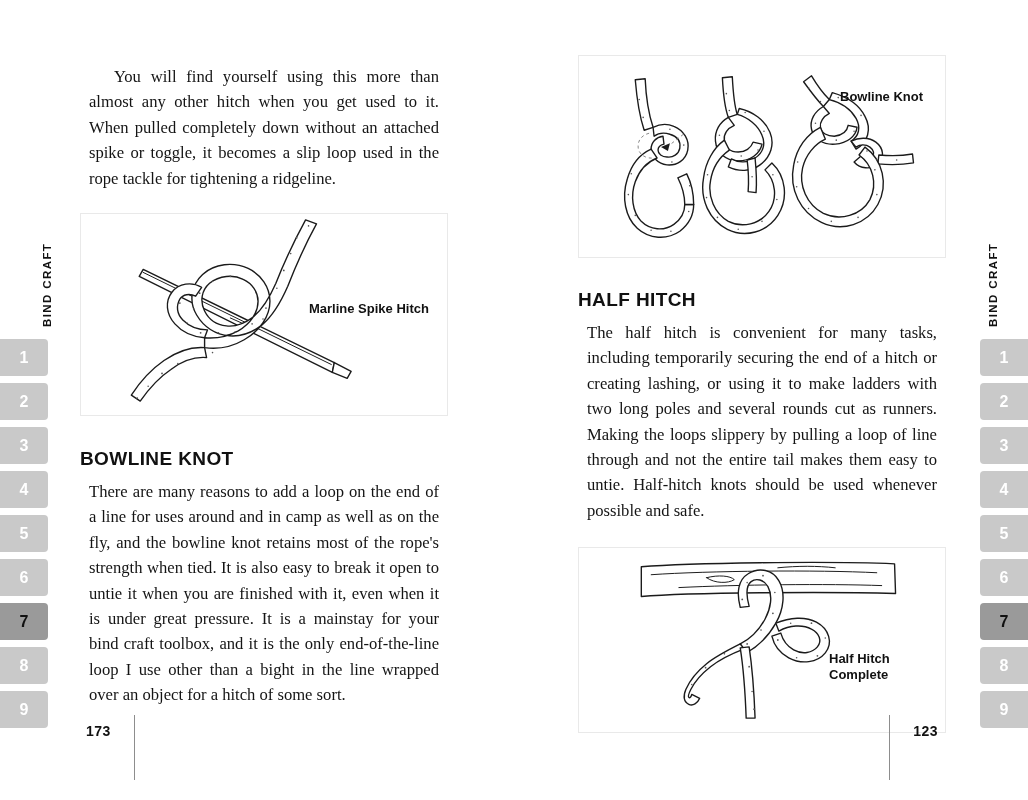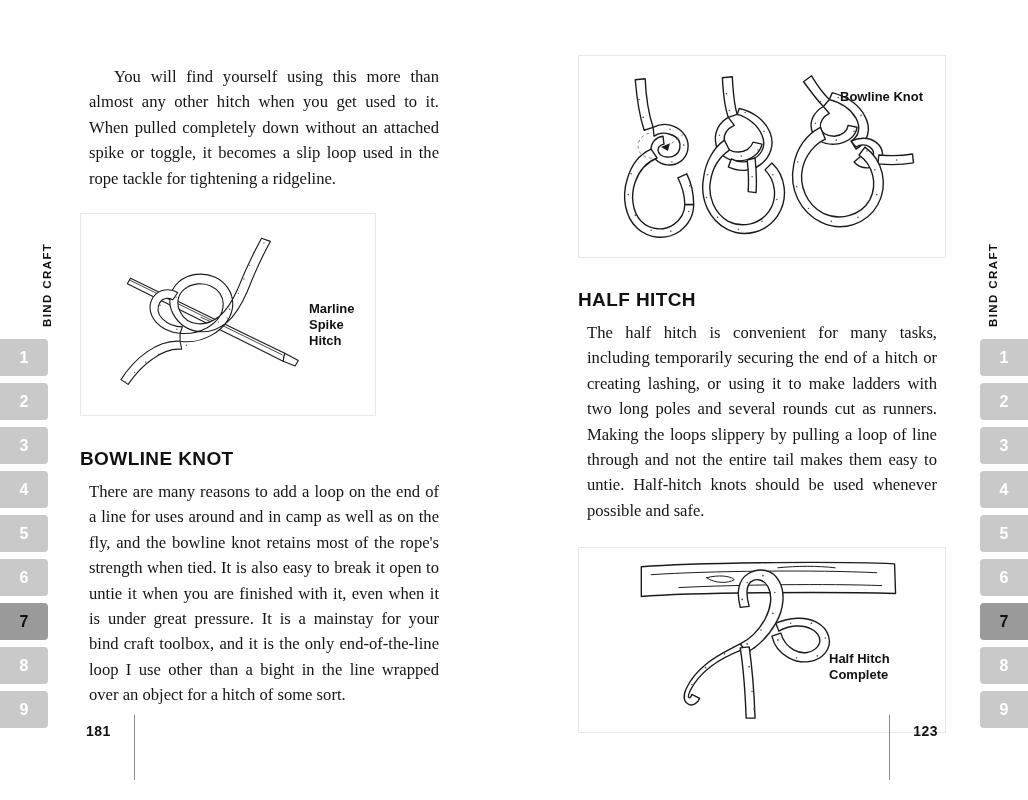--- a/index.html
+++ b/index.html
@@ -230,21 +230,21 @@
     <div class="tab" style="top:691px;">
         <span>9</span>
       </div>
   </div>
 
   <div class="page left">
     <div class="flow">
 
       <p class="body indent">You will find yourself using this more than almost any other hitch when you get used to it. When pulled completely down without an attached spike or toggle, it becomes a slip loop used in the rope tackle for tightening a ridgeline.</p>
 
-      <div class="figure" style="margin-top:22px; width:296px; height:203px;">
+      <div class="figure" style="margin-top:22px; width:368px; height:203px;text-align:right;">
         <svg viewBox="0 0 368 203">
 
           <path class="spike" d="M58 63 L62 56 L255 150 L253 160 Z"></path>
           <path class="rope-thin" d="M62 59 L252 152"></path>
           <path class="rope-thin" d="M150 105 L168 113"></path>
           <path class="spike" d="M253 160 L255 150 L272 159 L268 166 Z"></path>
 
           <path class="rope-fill" d="M226 6 C213 30 203 52 196 70
                                      C189 86 183 96 173 104
                                      C164 111 155 114 146 113
@@ -305,21 +305,21 @@
           </g>
         </svg>
         <div class="fig-caption" style="left:228px; top:87px;">Marline Spike Hitch</div>
       </div>
 
       <h2 class="section" style="margin-top:32px;">BOWLINE KNOT</h2>
       <p class="body">There are many reasons to add a loop on the end of a line for uses around and in camp as well as on the fly, and the bowline knot retains most of the rope's strength when tied. It is also easy to break it open to untie it when you are finished with it, even when it is under great pressure. It is a mainstay for your bind craft toolbox, and it is the only end-of-the-line loop I use other than a bight in the line wrapped over an object for a hitch of some sort.</p>
     </div>
 
     <div class="folio left">
-      <div class="num">181</div>
+      <div class="num">173</div>
       <div class="rule"></div>
     </div>
   </div>
 
   <div class="page right">
     <div class="flow" style="top:55px;">
 
       <div class="figure" style="width:368px; height:203px;">
         <svg viewBox="0 0 368 203">
 

